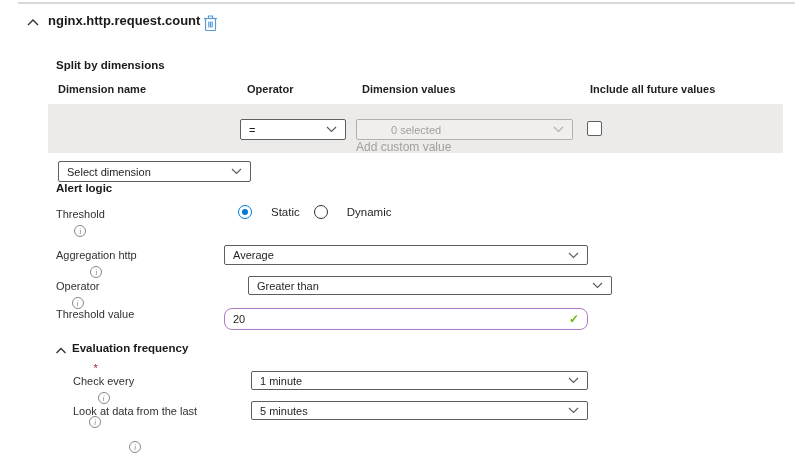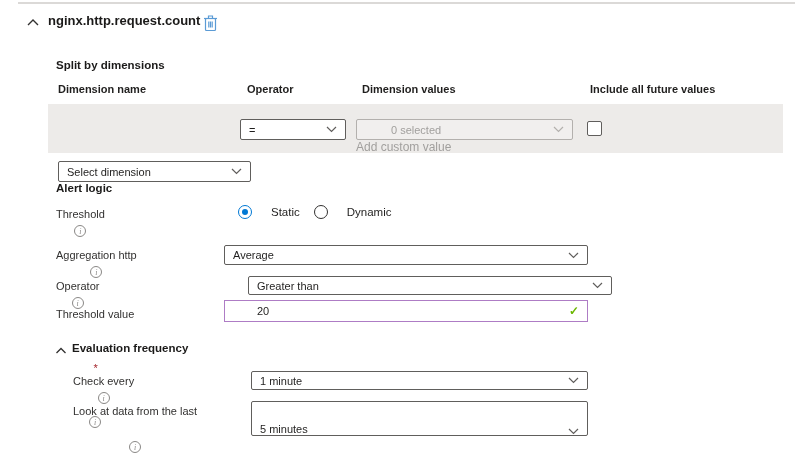--- a/index.html
+++ b/index.html
@@ -65,26 +65,26 @@
   .radio-opt{display:flex;align-items:center;gap:19px;cursor:pointer;}
   .radio{width:14px;height:14px;border-radius:50%;box-sizing:border-box;}
   .radio.sel{border:1.5px solid #0078d4;display:flex;align-items:center;justify-content:center;}
   .radio.sel .dot{width:6px;height:6px;border-radius:50%;background:#0078d4;}
   .radio.unsel{border:1px solid #323130;}
 
   
   .dd-agg{left:224px;top:245px;width:364px;height:20px;}
   .dd-oper{left:224px;top:276px;width:364px;height:19px;margin-left:24px;}
   .dd-check{left:251px;top:371px;width:337px;height:19px;}
-  .dd-look{left:251px;top:401px;width:337px;height:35px;align-items:flex-end;}
+  .dd-look{left:251px;top:401px;width:337px;height:19px;}
 
   
   .th-input-wrap{
-    left:224px;top:300px;width:364px;height:22px;border:1.5px solid #ae7cc5;
-    border-radius:0;background:#fff;box-sizing:border-box;display:flex;align-items:center;padding-left:24px;
+    left:224px;top:308px;width:364px;height:22px;border:1.5px solid #ae7cc5;
+    border-radius:8px;background:#fff;box-sizing:border-box;display:flex;align-items:center;
   }
   .th-input{
     border:none;outline:none;flex:1;font-size:11px;font-family:"Liberation Sans",sans-serif;
     color:#201f1e;padding:0 8px;background:transparent;min-width:0;
   }
   .th-check{color:#6bb700;font-size:12px;font-weight:bold;padding-right:8px;}
 
   
   .eval-chev{left:55px;top:346px;width:12px;height:9px;cursor:pointer;}
   .eval-title{left:72px;top:342px;}

